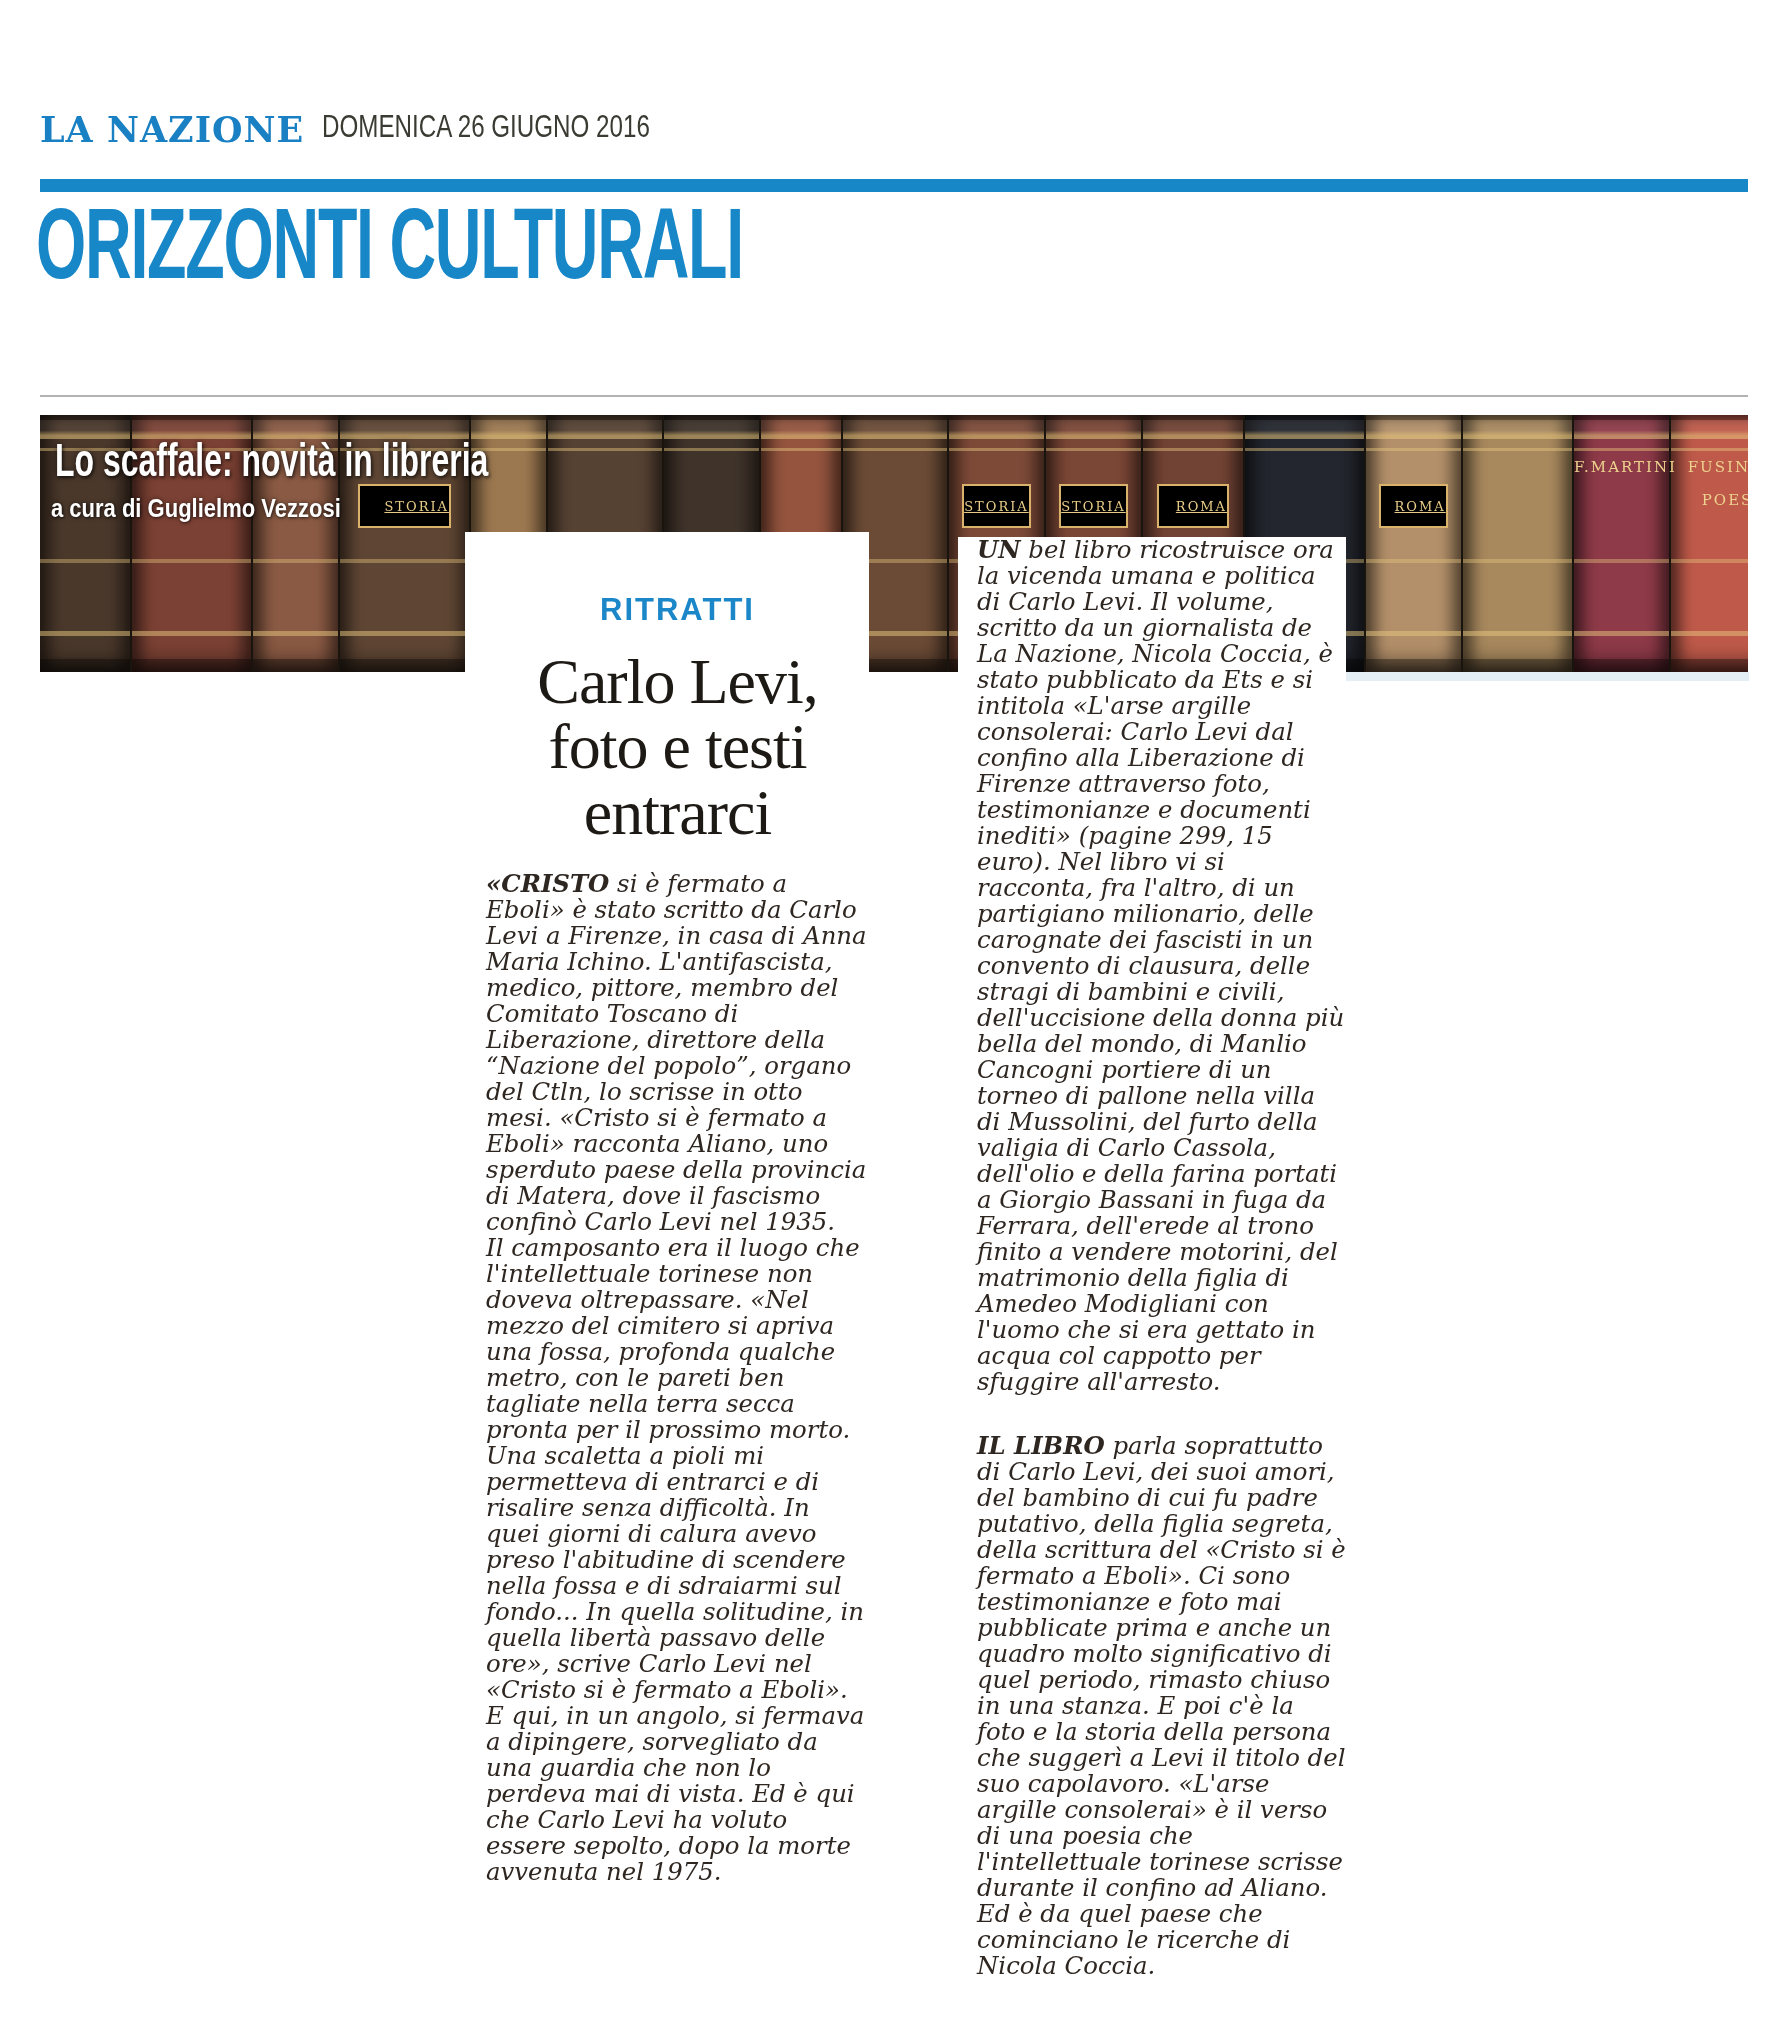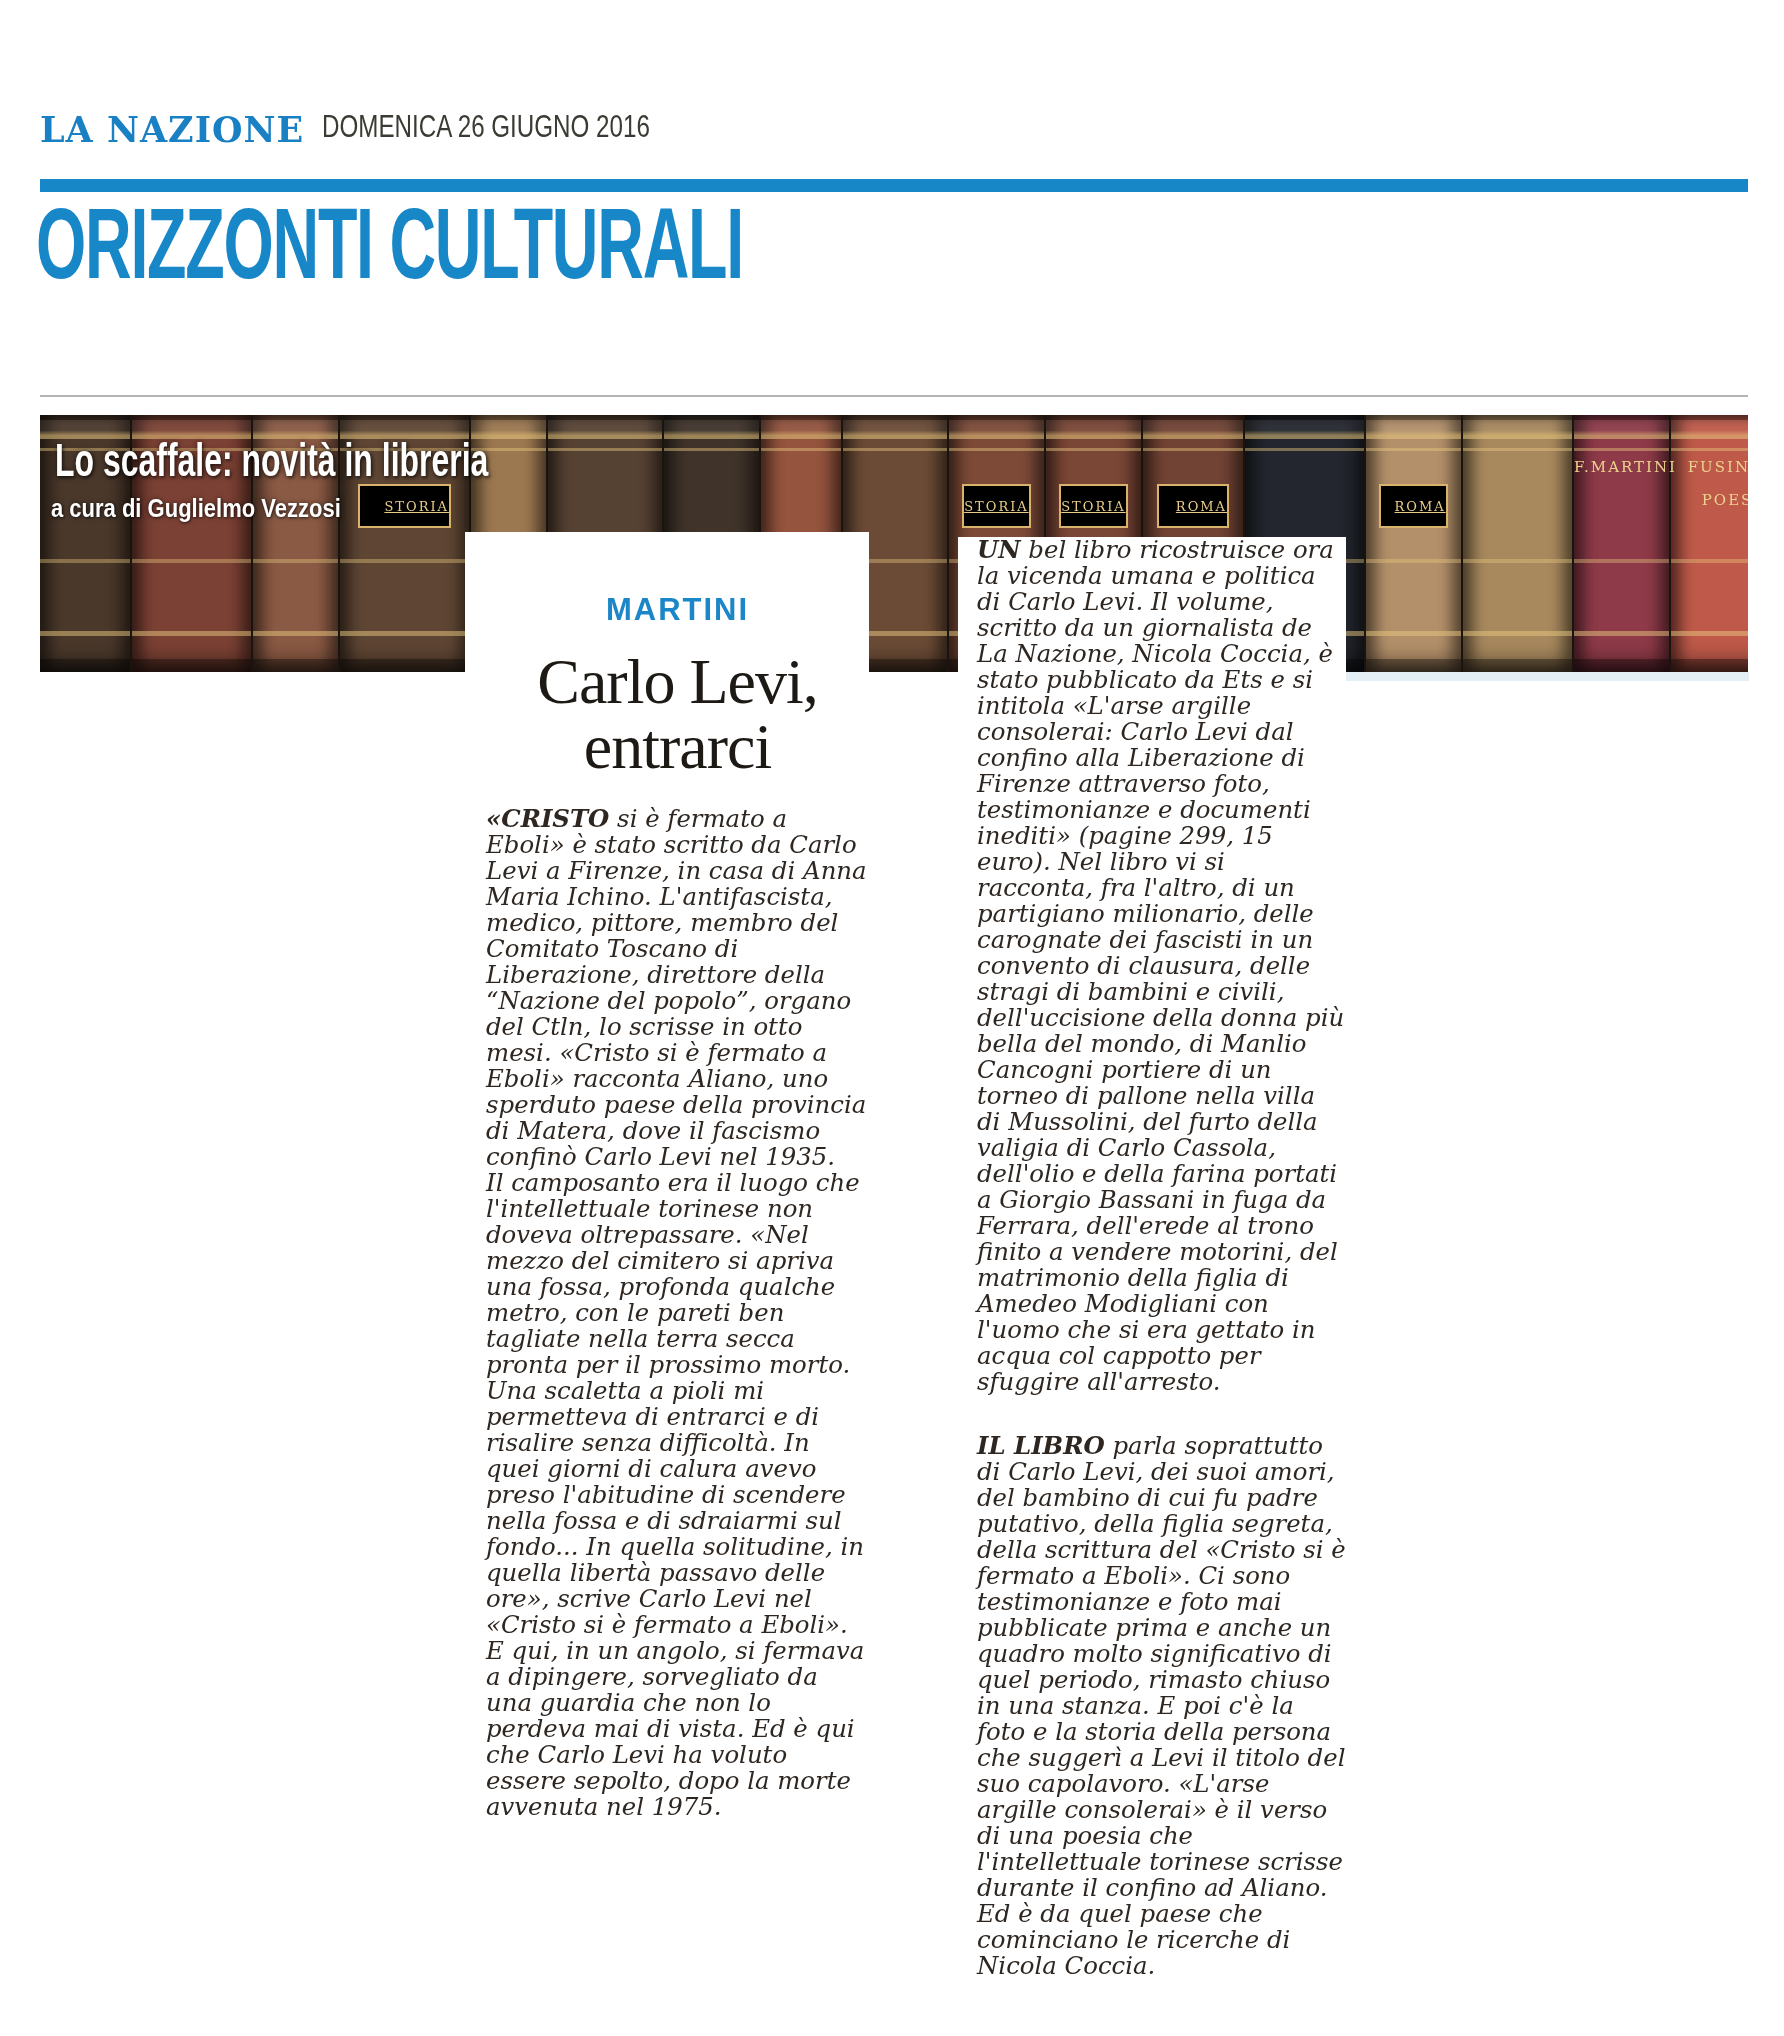--- a/index.html
+++ b/index.html
@@ -161,23 +161,24 @@
         <div>FUSINATO</div>
         <div>POESIE</div>
       </div>
     </div>
     <div class="spine" style="flex:1 1 auto; --c:#b59a6e;"></div>
   </div>
   <div class="banner-title">Lo scaffale: novità in libreria</div>
   <div class="banner-byline">a cura di Guglielmo Vezzosi</div>
 
   <div class="colbox colbox1">
-    <div class="kicker">MARTINI</div>
+    <div class="kicker">RITRATTI</div>
     <div class="headline">
       <div>Carlo Levi,</div>
+      <div>foto e testi</div>
       <div>entrarci</div>
     </div>
     <div class="body-text">
       <p><b>«CRISTO</b><span> si è fermato a Eboli» è stato scritto da Carlo Levi a Firenze, in casa di Anna Maria Ichino. L'antifascista, medico, pittore, membro del Comitato Toscano di Liberazione, direttore della “Nazione del popolo”, organo del Ctln, lo scrisse in otto mesi. «Cristo si è fermato a Eboli» racconta Aliano, uno sperduto paese della provincia di Matera, dove il fascismo confinò Carlo Levi nel 1935.</span></p>
       <p>Il camposanto era il luogo che l'intellettuale torinese non doveva oltrepassare. «Nel mezzo del cimitero si apriva una fossa, profonda qualche metro, con le pareti ben tagliate nella terra secca pronta per il prossimo morto. Una scaletta a pioli mi permetteva di entrarci e di risalire senza difficoltà. In quei giorni di calura avevo preso l'abitudine di scendere nella fossa e di sdraiarmi sul fondo... In quella solitudine, in quella libertà passavo delle ore», scrive Carlo Levi nel «Cristo si è fermato a Eboli». E qui, in un angolo, si fermava a dipingere, sorvegliato da una guardia che non lo perdeva mai di vista. Ed è qui che Carlo Levi ha voluto essere sepolto, dopo la morte avvenuta nel 1975.</p>
     </div>
   </div>
 
   <div class="colbox colbox2">
     <div class="body-text">

